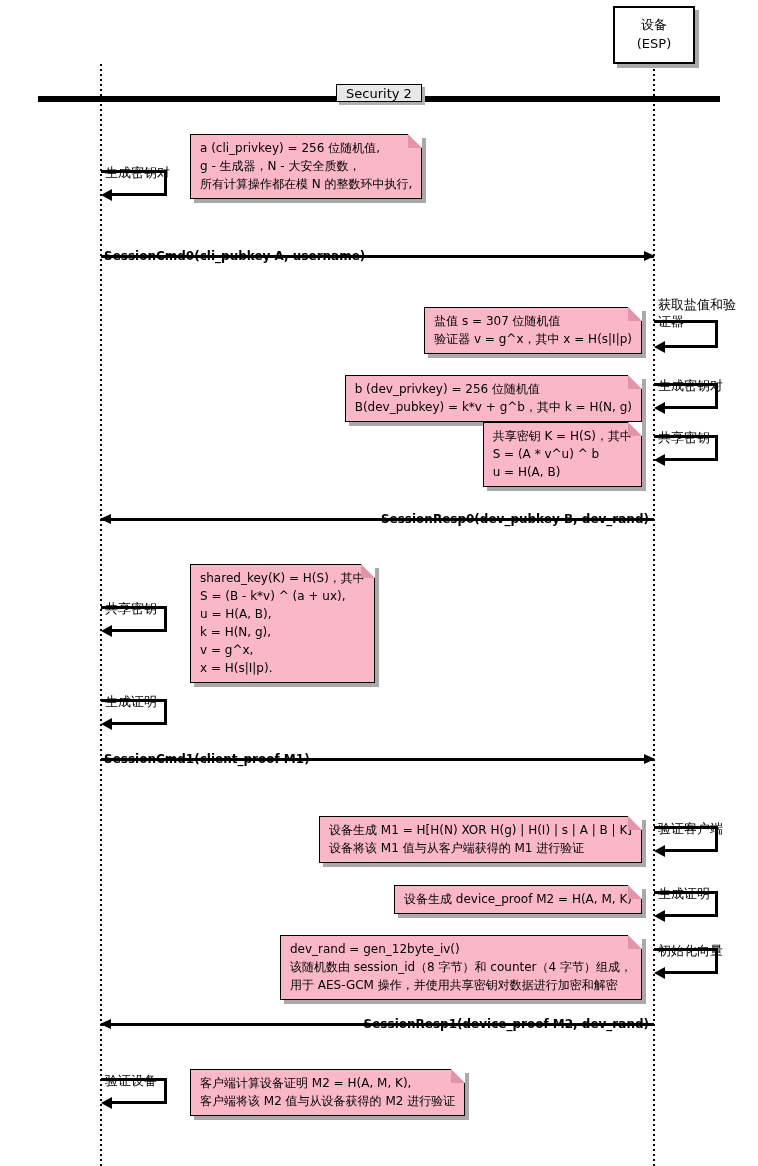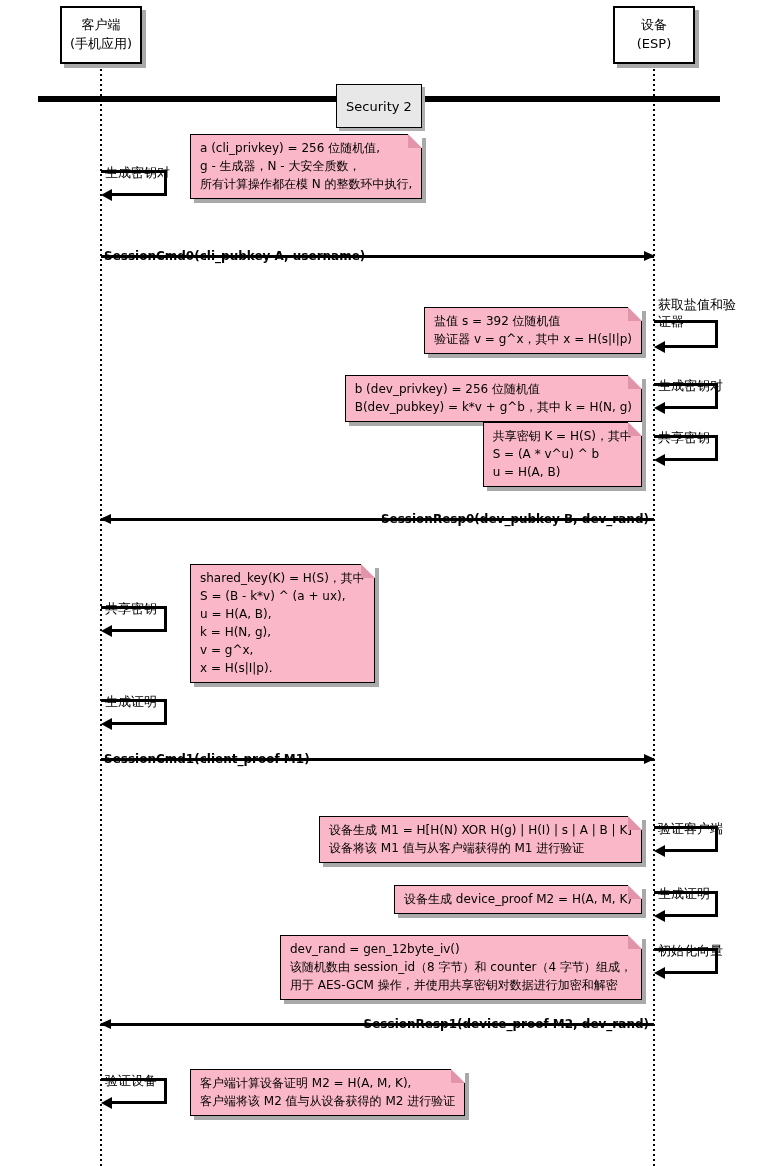--- a/index.html
+++ b/index.html
@@ -17,21 +17,21 @@
   
   .participant {
     position:absolute; width:82px; height:58px; background:#fff; border:2px solid #000;
     box-shadow:4px 4px 0 #a9a9a9; display:flex; flex-direction:column; align-items:center;
     justify-content:center; font-size:13px; line-height:1.45; z-index:5; text-align:center;
   }
 
   
   .divider-bar { position:absolute; top:96px; left:38px; width:682px; height:6px; background:#000; z-index:2; }
   .divider-label {
-    position:absolute; left:336px; top:84px; width:86px; height:44px; background:#e8e8e8;
+    position:absolute; left:336px; top:84px; width:86px; height:18px; background:#e8e8e8;
     border:1px solid #000; box-shadow:3px 3px 0 #b0b0b0; display:flex; align-items:center;
     justify-content:center; font-size:13px; z-index:6;text-align:right;
   }
 
   
   .note {
     position:absolute; background:#f9b7c8; border:1px solid #000; box-shadow:4px 4px 0 #a9a9a9;
     padding:4px 9px 5px 9px; font-size:12px; line-height:18px; z-index:4;
   }
   .note::before {
@@ -68,37 +68,33 @@
 <div class="canvas">
 
   <div class="lifeline" style="left:100px"></div>
   <div class="lifeline" style="left:653px"></div>
 
   <div class="divider-bar"></div>
   <div class="divider-label">
     <span>Security 2</span>
   </div>
 
-  <div class="participant" style="left:60px;top:6px">
-    <div>客户端</div>
-    <div>(手机应用)</div>
-  </div>
   <div class="participant" style="left:613px;top:6px">
     <div>设备</div>
     <div>(ESP)</div>
   </div>
 
   <div class="note" style="left:190px;top:134px">
     <div class="note-line">a (cli_privkey) = 256 位随机值,</div>
     <div class="note-line">g - 生成器，N - 大安全质数，</div>
     <div class="note-line">所有计算操作都在模 N 的整数环中执行,</div>
   </div>
 
   <div class="note" style="right:116px;top:307px">
-    <div class="note-line">盐值 s = 392 位随机值</div>
+    <div class="note-line">盐值 s = 307 位随机值</div>
     <div class="note-line">验证器 v = g^x，其中 x = H(s|I|p)</div>
   </div>
 
   <div class="note" style="right:116px;top:375px">
     <div class="note-line">b (dev_privkey) = 256 位随机值</div>
     <div class="note-line">B(dev_pubkey) = k*v + g^b，其中 k = H(N, g)</div>
   </div>
 
   <div class="note" style="right:116px;top:422px">
     <div class="note-line">共享密钥 K = H(S)，其中</div>

